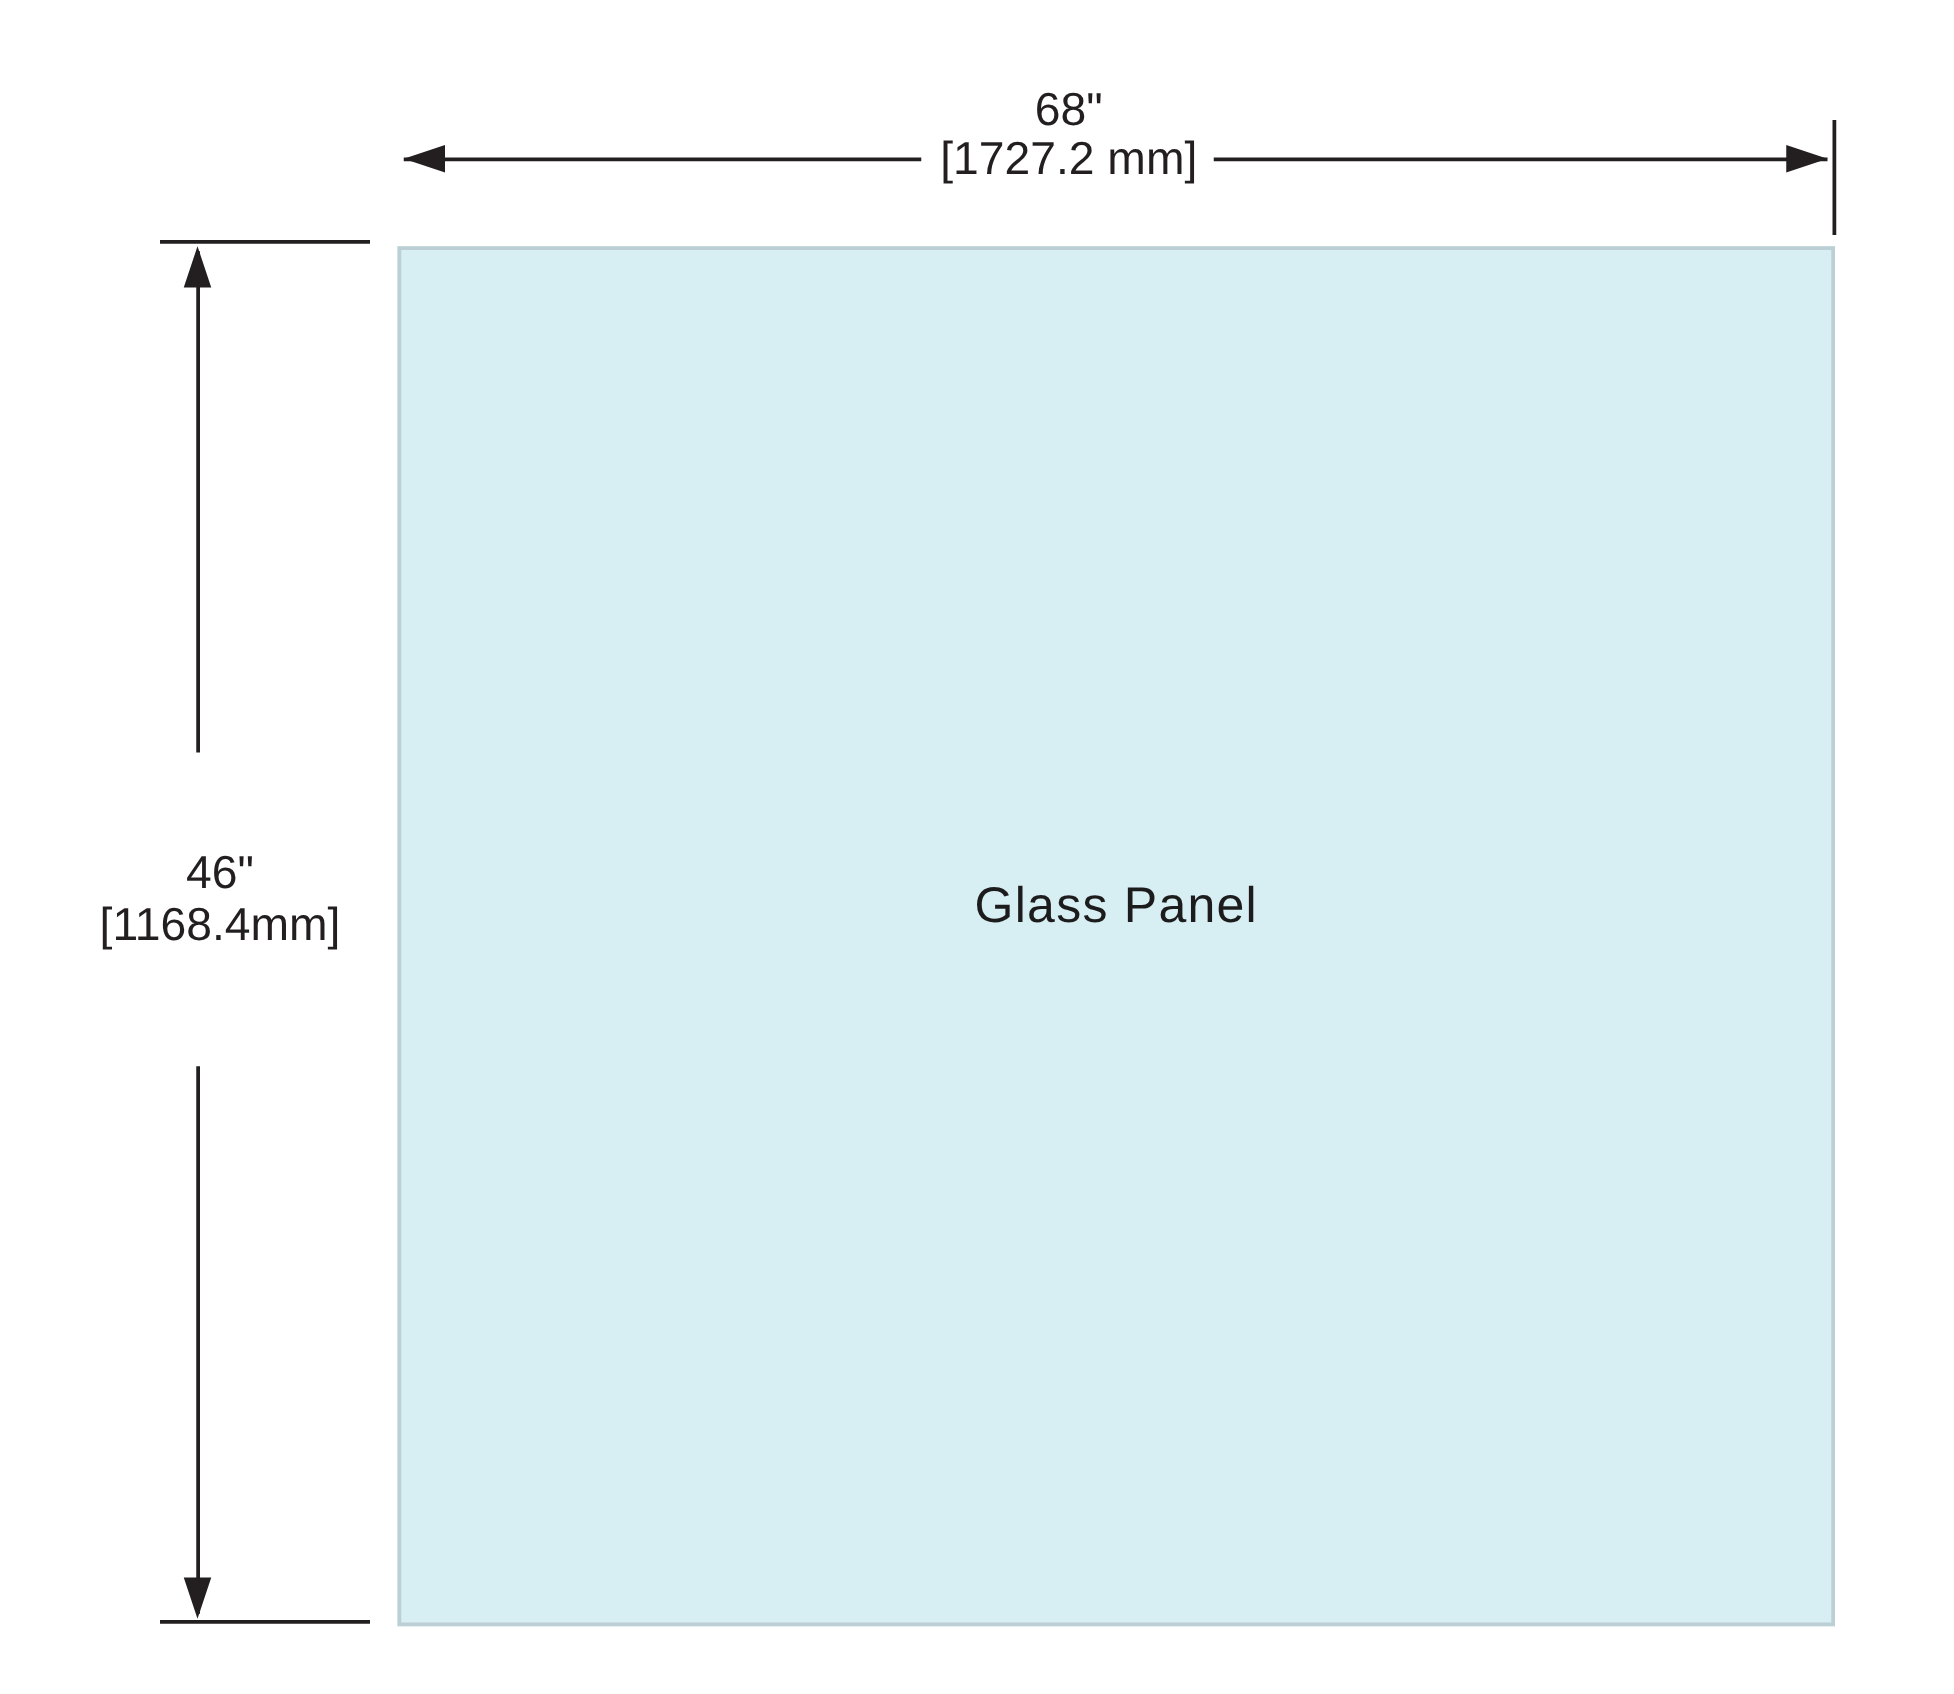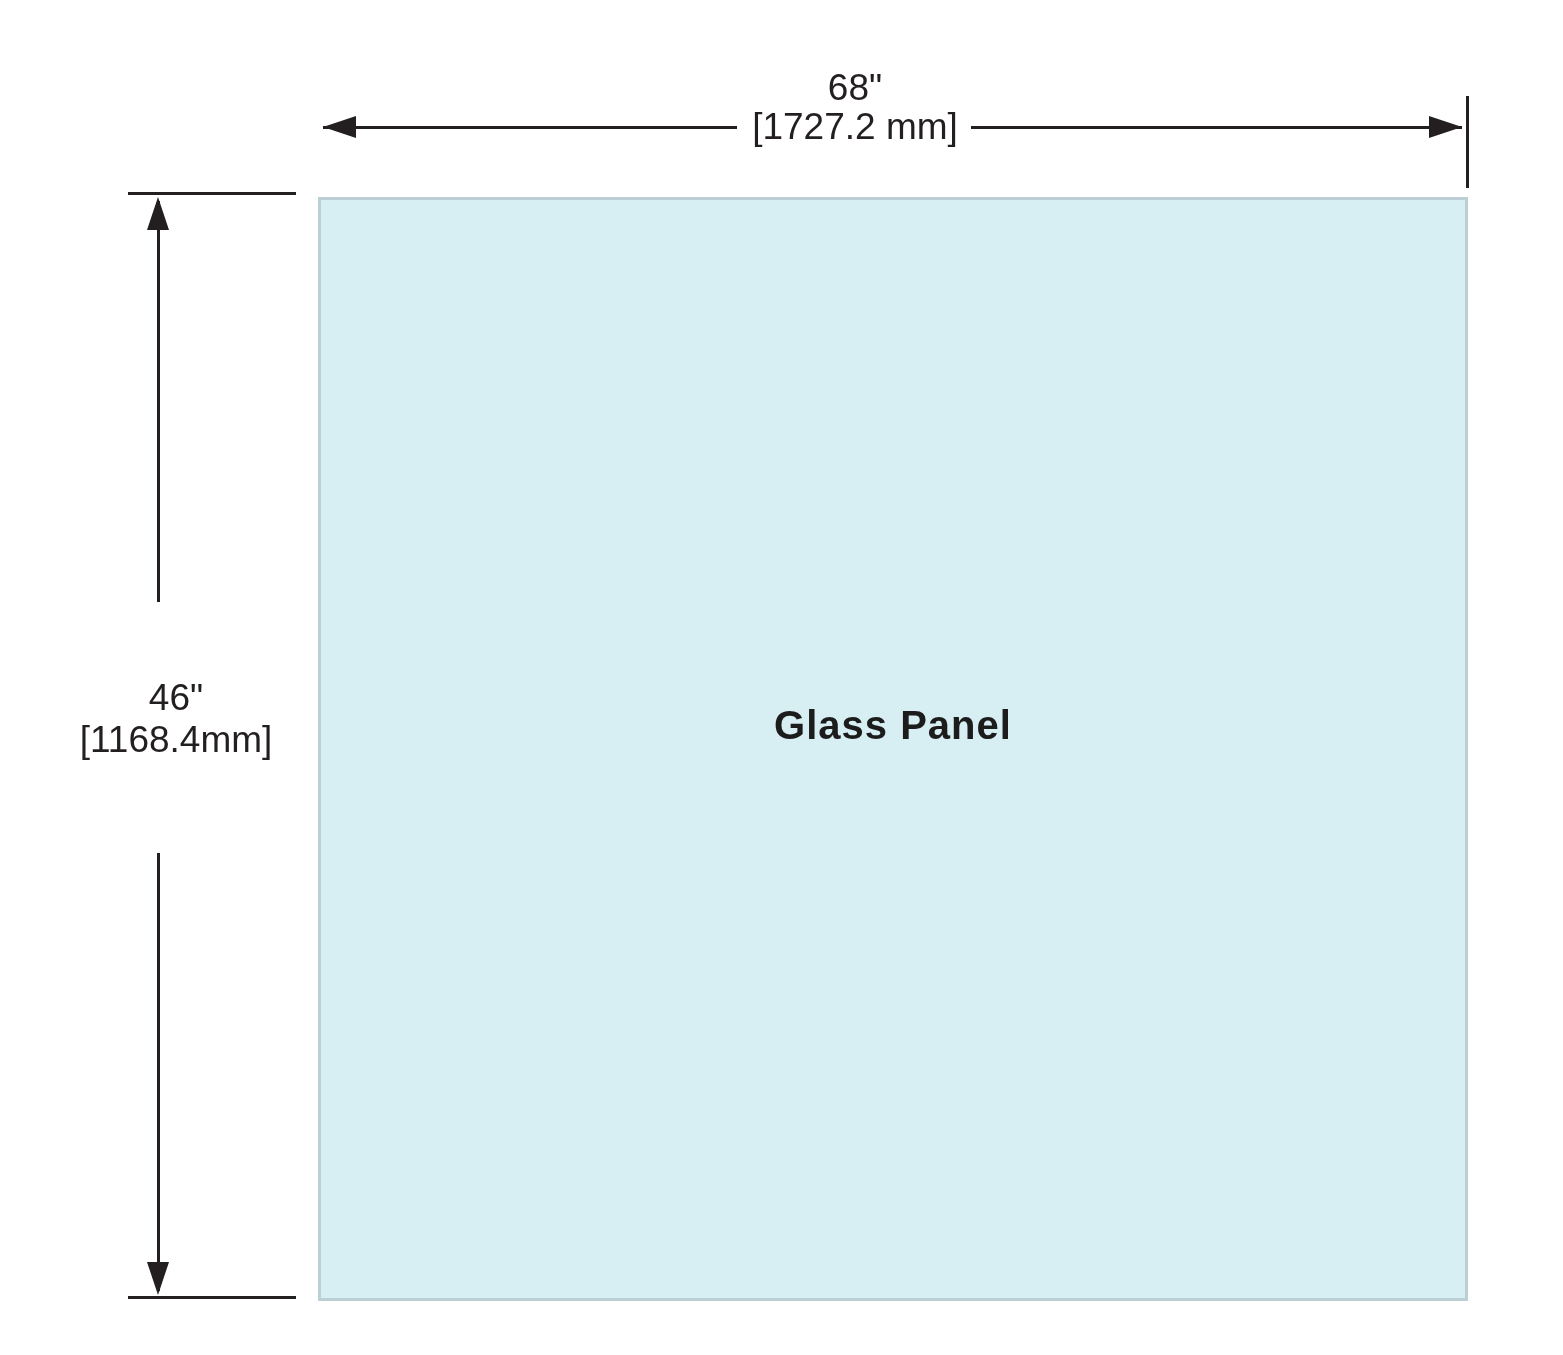--- a/index.html
+++ b/index.html
@@ -29,21 +29,21 @@
     height: 1104px;
     background: var(--panel-fill);
     border: 3px solid var(--panel-border);
   }
   .glass-panel-label {
     position: absolute;
     left: 893px;
     top: 725px;
     transform: translate(-50%, -50%);
     font-size: 40px;
-    font-weight: bold;
+    font-weight: normal;
     letter-spacing: 1px;
     color: #1c1c1c;
     white-space: nowrap;
   }
 
   
   .hline { position: absolute; height: 3px; background: var(--line); }
   .vline { position: absolute; width: 3px; background: var(--line); }
   .arrow { position: absolute; width: 0; height: 0; }
   .arrow-left  { border-top: 11px solid transparent; border-bottom: 11px solid transparent; border-right: 33px solid var(--line); }

